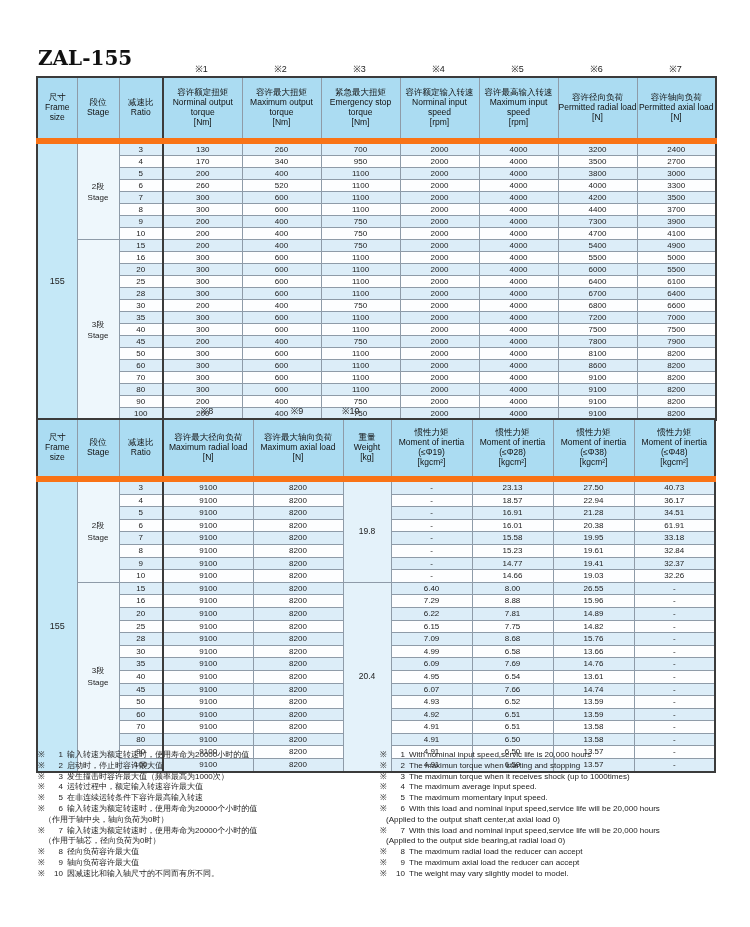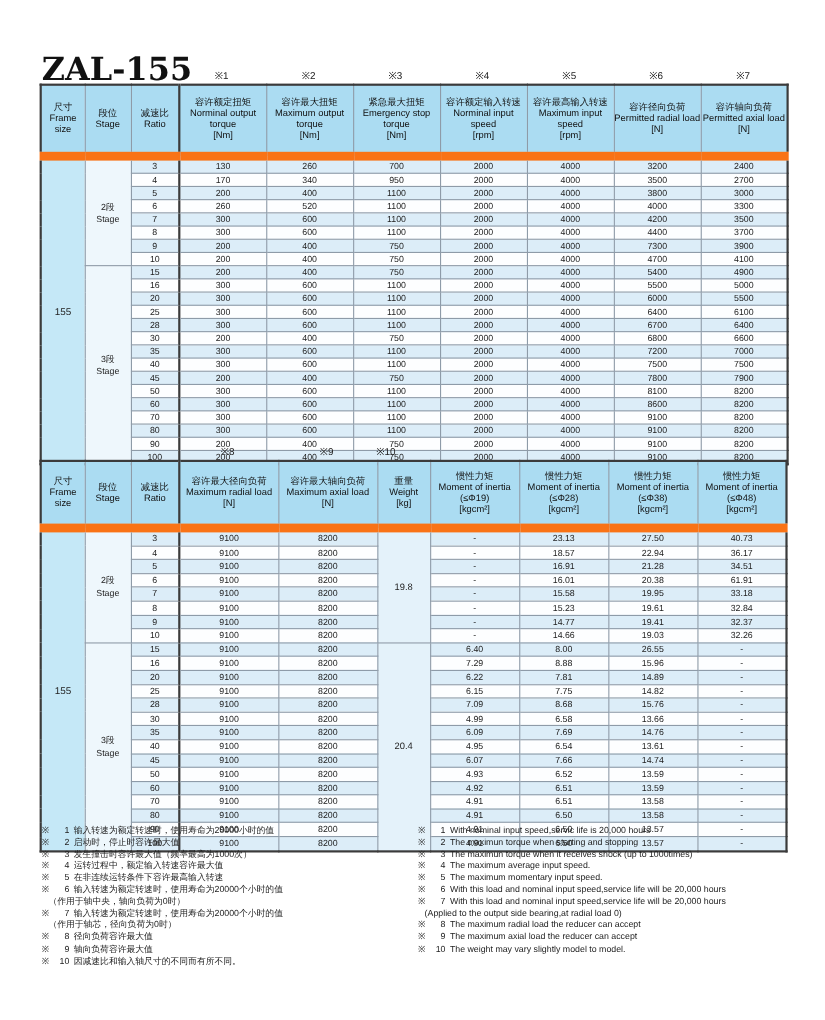--- a/index.html
+++ b/index.html
@@ -1,37 +1,37 @@
 <!DOCTYPE html>
 <html><head>
 <meta charset="utf-8">
 <style>
   html,body{margin:0;padding:0;background:#fff;}
   .page{position:relative;width:750px;height:927px;background:#ffffff;overflow:hidden;
         font-family:"Liberation Sans", sans-serif;color:#1a1a1a;}
   .title{position:absolute;left:38px;top:46px;font-family:"DejaVu Serif", serif;
-         font-weight:bold;font-size:29px;letter-spacing:0px;color:#111;}
+         font-weight:bold;font-size:20px;letter-spacing:0px;color:#111;}
   
   .markers{position:absolute;display:flex;font-size:9px;color:#222;}
   .m1{left:36px;top:62px;width:679px;}
   .m2{left:36px;top:404px;width:679px;}
   .ms{width:126px;}
   .mc{width:79px;text-align:center;}
   .mc90{width:90px;text-align:center;}
   .mc48{width:48px;text-align:left;}
   
   table{position:absolute;border-collapse:collapse;table-layout:fixed;
         border:2px solid #3b3b3b;}
   .t1{left:36px;top:76px;width:679px;}
   .t2{left:36px;top:418px;width:679px;}
   col.w40{width:40px}col.w42{width:42px}col.w44{width:44px}
   col.w79{width:79px}col.w90{width:90px}col.w48{width:48px}col.w81{width:81px}
   th,td{border:1px solid #8e9ba8;padding:0;text-align:center;vertical-align:middle;}
   thead th{background:#abdcf2;font-weight:normal;font-size:8.5px;line-height:1.15;
-           border-bottom:8px solid #f97316;color:#111;}
+           border-bottom:6px solid #f97316;color:#111;}
   .t1 thead th{height:60px;}
   .t2 thead th{height:56px;}
   tbody td{font-size:8px;color:#222;}
   .t1 tbody td{height:11px;line-height:11px;}
   .t2 tbody td{height:11.6px;line-height:11.6px;}
   tr.odd td{background:#dcedf8;}
   tr.even td{background:#fdfeff;}
   td.frame-cell{background:#c5e8f7 !important;font-size:9px;}
   td.stage-cell{background:#eef7fc !important;font-size:8px;line-height:1.35;}
   td.weight-cell{background:#e4f2fa !important;font-size:8.5px;}
@@ -737,20 +737,21 @@
       <div class="fn">
         <span class="fn-m">※</span>
         <span class="fn-n">5</span>
         <span class="fn-t">The maximum momentary input speed.</span>
       </div>
       <div class="fn">
         <span class="fn-m">※</span>
         <span class="fn-n">6</span>
         <span class="fn-t">With this load and nominal input speed,service life will be 20,000 hours</span>
       </div>
+      <div class="fn-c">(Applied to the output shaft center,at axial load 0)</div>
       <div class="fn">
         <span class="fn-m">※</span>
         <span class="fn-n">7</span>
         <span class="fn-t">With this load and nominal input speed,service life will be 20,000 hours</span>
       </div>
       <div class="fn-c">(Applied to the output side bearing,at radial load 0)</div>
       <div class="fn">
         <span class="fn-m">※</span>
         <span class="fn-n">8</span>
         <span class="fn-t">The maximum radial load the reducer can accept</span>

